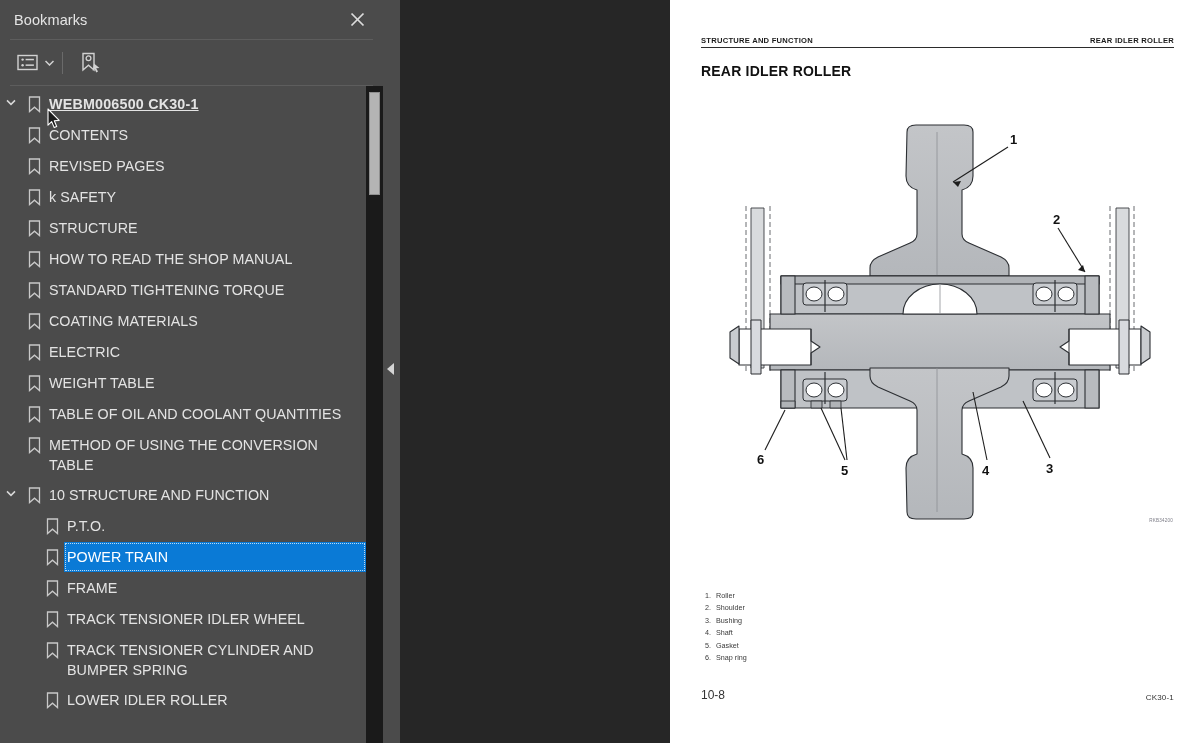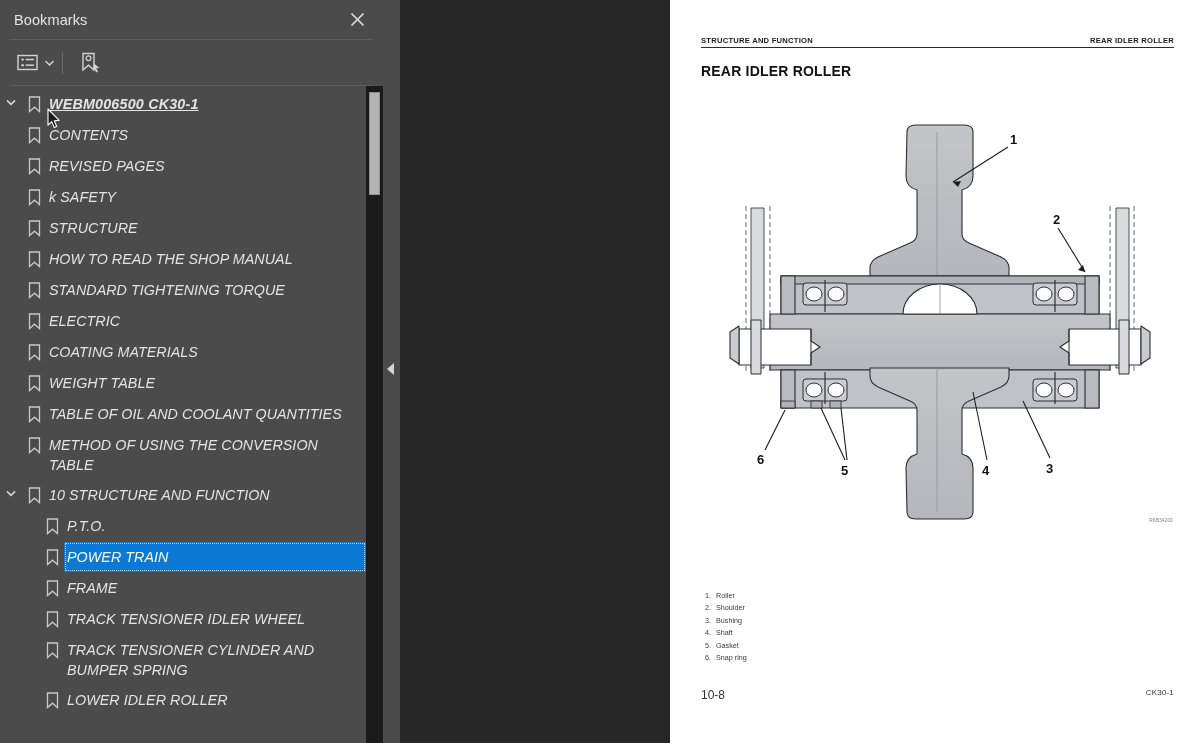--- a/index.html
+++ b/index.html
@@ -68,21 +68,20 @@
   
   #tree-wrap {
     flex: 1 1 auto;
     position: relative;
     overflow: hidden;
   }
   #tree {
     position: absolute; inset: 0 17px 0 0;
     overflow: hidden;
     padding-top: 3px;
-    font-style: italic;
   }
   .node {
     display: flex; align-items: flex-start;
     min-height: 31px;
     padding: 0;
     cursor: pointer;
     position: relative;
   }
   .expander {
     flex: 0 0 22px; width: 22px;
@@ -189,21 +188,21 @@
     font-family: "Liberation Sans", sans-serif;
   }
   .parts-list {
     position: absolute; left: 35px; top: 590px;
     font-size: 7.2px; color: #3a3a3a; line-height: 12.4px;
   }
   .parts-list li { list-style: none; white-space: nowrap; }
   .parts-list .num { display: inline-block; width: 11px; }
   .pg-footer {
     position: absolute; left: 31px; right: 26px; top: 688px;
-    display: flex; justify-content: space-between; align-items: flex-start;
+    display: flex; justify-content: space-between; align-items: flex-end;
   }
   .pg-footer .left { font-size: 12px; color: #333; }
   .pg-footer .right { font-size: 8px; color: #333; letter-spacing: .2px; }
 </style>
 </head>
 <body>
 
 <div id="app">
 
   <div id="sidebar">
@@ -319,30 +318,30 @@
             </div>
             <span class="node-label">STANDARD TIGHTENING TORQUE</span>
           </div>
           <div class="node">
             <div class="expander empty"></div>
             <div class="bm-icon">
               <svg width="13" height="17" viewBox="0 0 13 17">
                 <path d="M1.5 1 L11.5 1 L11.5 15.5 L6.5 11.2 L1.5 15.5 Z" fill="none" stroke="currentColor" stroke-width="1.3"></path>
               </svg>
             </div>
+            <span class="node-label">COATING MATERIALS</span>
+          </div>
+          <div class="node">
+            <div class="expander empty"></div>
+            <div class="bm-icon">
+              <svg width="13" height="17" viewBox="0 0 13 17">
+                <path d="M1.5 1 L11.5 1 L11.5 15.5 L6.5 11.2 L1.5 15.5 Z" fill="none" stroke="currentColor" stroke-width="1.3"></path>
+              </svg>
+            </div>
             <span class="node-label">ELECTRIC</span>
-          </div>
-          <div class="node">
-            <div class="expander empty"></div>
-            <div class="bm-icon">
-              <svg width="13" height="17" viewBox="0 0 13 17">
-                <path d="M1.5 1 L11.5 1 L11.5 15.5 L6.5 11.2 L1.5 15.5 Z" fill="none" stroke="currentColor" stroke-width="1.3"></path>
-              </svg>
-            </div>
-            <span class="node-label">COATING MATERIALS</span>
           </div>
           <div class="node">
             <div class="expander empty"></div>
             <div class="bm-icon">
               <svg width="13" height="17" viewBox="0 0 13 17">
                 <path d="M1.5 1 L11.5 1 L11.5 15.5 L6.5 11.2 L1.5 15.5 Z" fill="none" stroke="currentColor" stroke-width="1.3"></path>
               </svg>
             </div>
             <span class="node-label">WEIGHT TABLE</span>
           </div>

